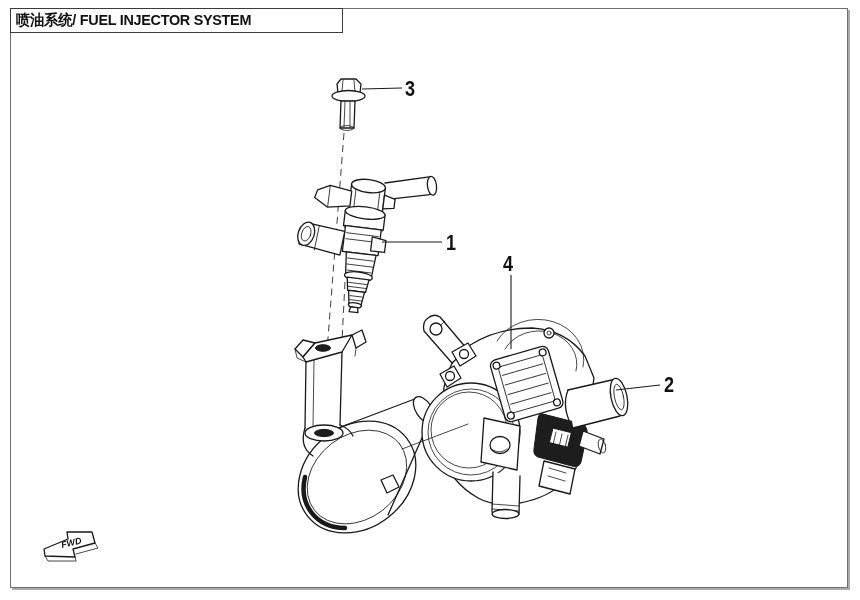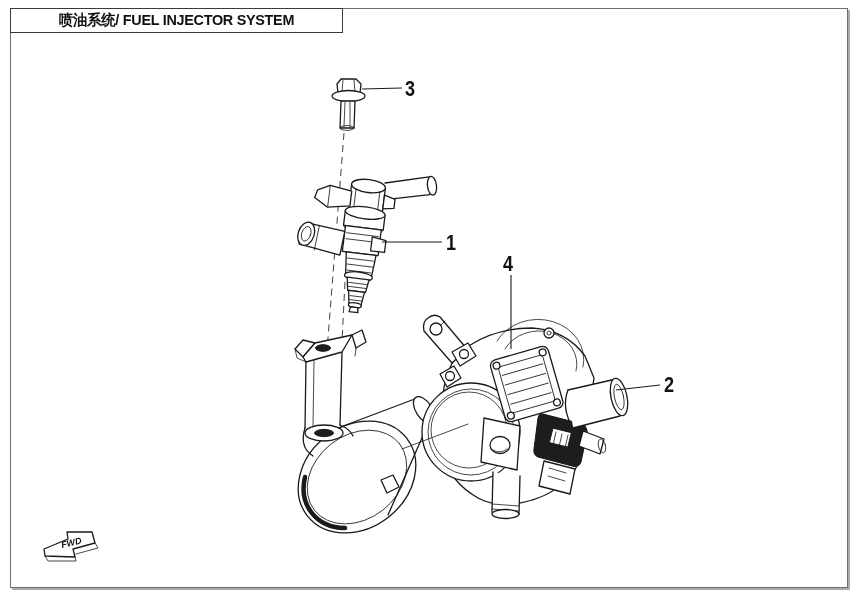--- a/index.html
+++ b/index.html
@@ -27,21 +27,20 @@
     position: absolute;
     left: 10px;
     top: 8px;
     width: 333px;
     height: 25px;
     border: 1px solid #3a3a3a;
     background: #ffffff;
     box-sizing: border-box;
     display: flex;
     align-items: center;
-    justify-content: center;
     z-index: 3;
   }
   .title-box span {
     font-weight: bold;
     font-size: 15px;
     color: #111111;
     letter-spacing: -0.3px;
     white-space: nowrap;
     transform: scaleX(0.96);
   }

